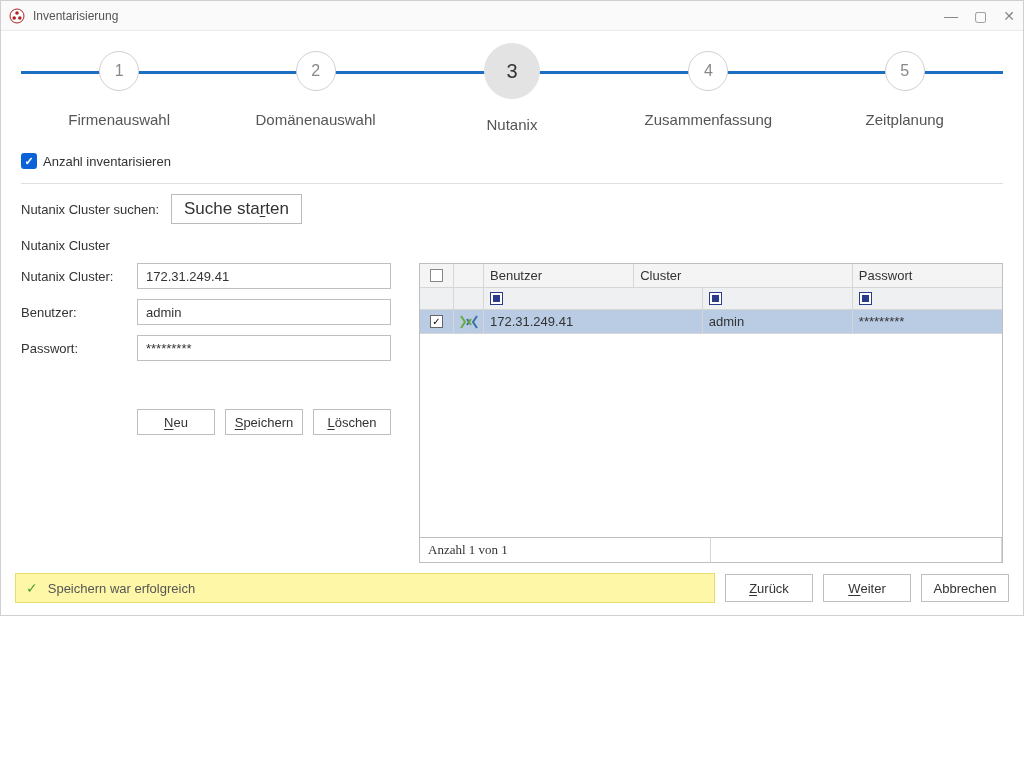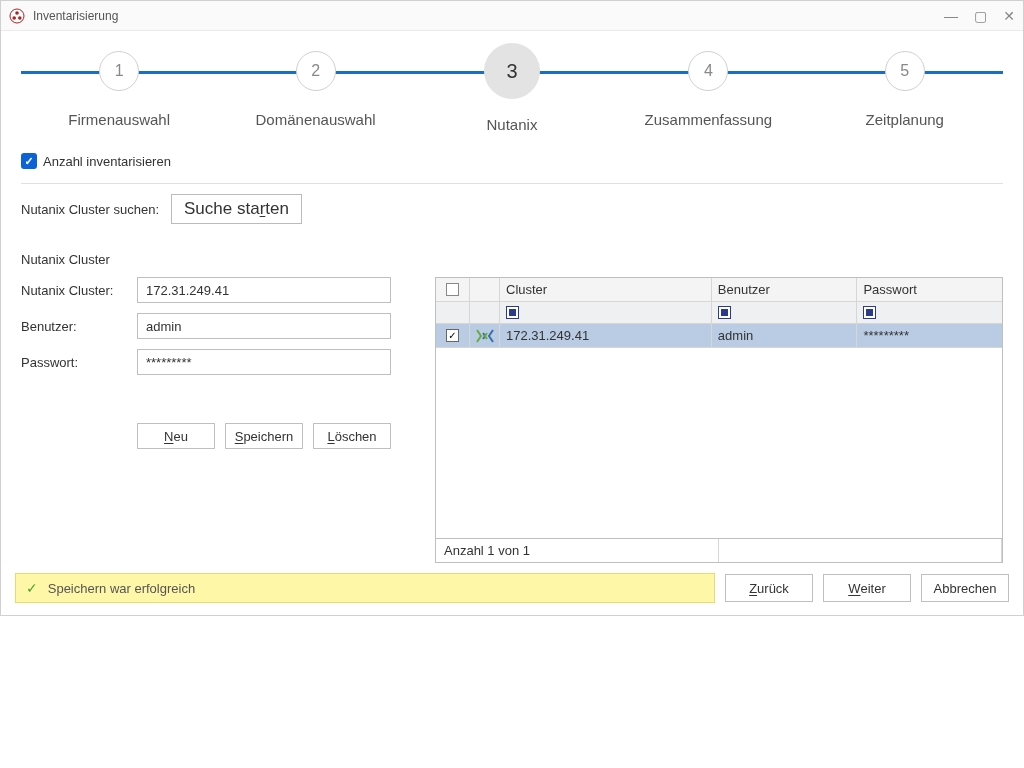--- a/index.html
+++ b/index.html
@@ -101,33 +101,33 @@
     width: 16px; height: 16px;
     border-radius: 3px;
     background: #0b62d6;
     display: inline-flex; align-items: center; justify-content: center;
     color: #fff; font-size: 11px; font-weight: bold;
   }
   .hr { border: none; border-top: 1px solid #e0e0e0; margin: 6px 0 10px 0; }
 
   .search-row {
     display: flex; align-items: center; gap: 12px;
-    margin-bottom: 28px;
+    margin-bottom: 14px;
   }
   .search-row .btn {
     border: 1px solid #bbb;
     background: #fff;
     padding: 4px 12px;
     font-size: 17px;
   }
 
   .section-title { font-size: 13px; color: #333; margin-bottom: 10px; }
 
   .columns {
-    display: flex; gap: 44px;
+    display: flex; gap: 28px;
     flex: 1;
     min-height: 0;
   }
   .col-left { width: 370px; flex: 0 0 370px; }
   .col-right { flex: 1; display: flex; flex-direction: column; min-height: 0; }
 
   .form-row {
     display: flex; align-items: center;
     margin-bottom: 10px;
   }
@@ -196,20 +196,21 @@
     width: 13px; height: 13px;
     border: 1px solid #666;
     background: #fff;
     display: inline-flex; align-items: center; justify-content: center;
     font-size: 10px; line-height: 1; color: #000;
   }
   .grid-body { flex: 1; overflow: auto; background: #fff; }
   .grid-footer {
     border-top: 1px solid #bfbfbf;
     display: flex;
+    font-family: Liberation Serif, serif;
   }
   .grid-footer .cell {
     padding: 4px 8px;
     border-right: 1px solid #d6d6d6;
     background: #fff;
     font-size: 13px;
     width: 50%;
   }
 
   
@@ -333,22 +334,22 @@
         </div>
       </div>
 
       <div class="col-right">
         <div class="grid">
           <div class="grid-header">
             <div class="gc gc-check">
                 <span class="hdr-cb"></span>
               </div>
             <div class="gc gc-icon"></div>
+            <div class="gc gc-user">Benutzer</div>
             <div class="gc gc-cluster">Cluster</div>
-            <div class="gc gc-user">Benutzer</div>
             <div class="gc gc-pass">Passwort</div>
           </div>
           <div class="grid-filter">
             <div class="gc gc-check"></div>
             <div class="gc gc-icon"></div>
             <div class="gc gc-cluster">
               <span class="filter-sq">
                   <svg width="13" height="13">
                     <rect x="0.5" y="0.5" width="12" height="12" fill="#fff" stroke="#2b3a8a"></rect>
                     <rect x="3" y="3" width="7" height="7" fill="#2b3a8a"></rect>

